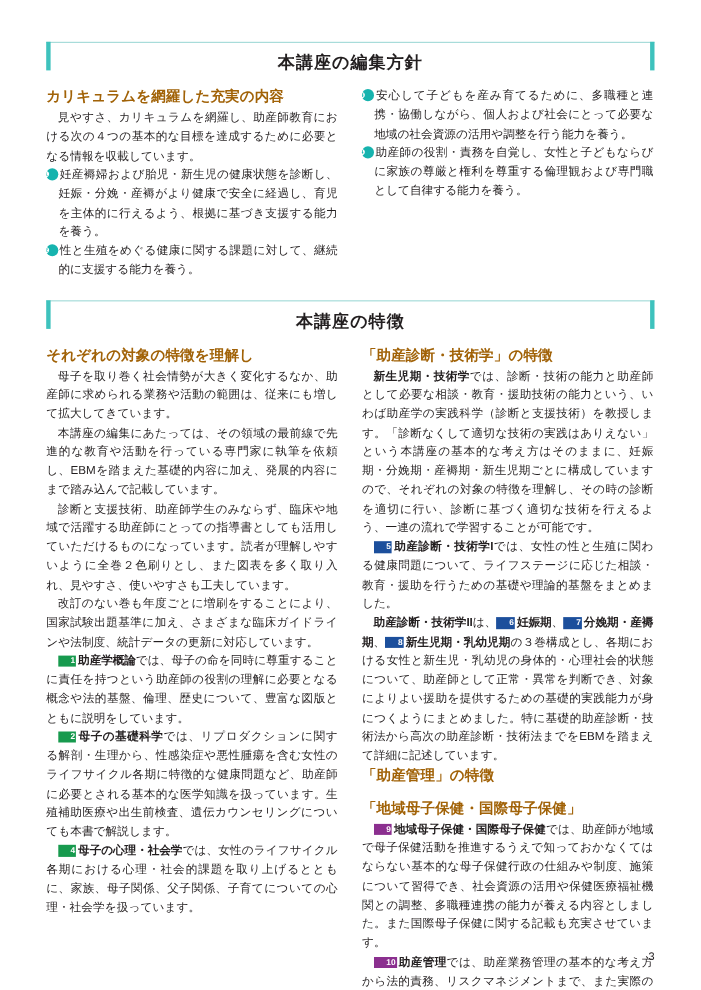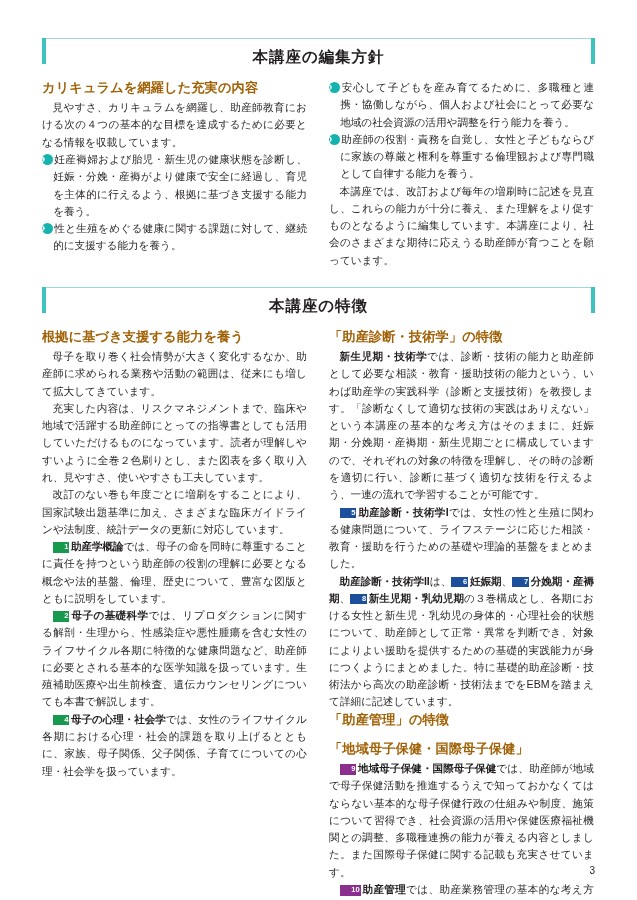--- a/index.html
+++ b/index.html
@@ -173,37 +173,37 @@
       </p>
     </div>
 
     <div class="col">
       <p class="num-item">
         <span class="circ">❸</span><span>安心して子どもを産み育てるために、多職種と連携・協働しながら、個人および社会にとって必要な地域の社会資源の活用や調整を行う能力を養う。</span>
       </p>
       <p class="num-item">
         <span class="circ">❹</span><span>助産師の役割・責務を自覚し、女性と子どもならびに家族の尊厳と権利を尊重する倫理観および専門職として自律する能力を養う。</span>
       </p>
-      <p class="para indent">本講座では、改訂および毎年の増刷時に記述を見直し、これらの能力が十分に養え、また理解をより促すものとなるように編集しています。本講座により、社会のさまざまな期待に応えうる助産師が育つことを願っています。</p>
     </div>
   </div>
 
   <div class="banner" style="margin-top:18px;">
     <div class="rule"></div>
     <div class="cap left"></div>
     <div class="cap right"></div>
     <div class="banner-title">本講座の特徴</div>
   </div>
 
   <div class="cols">
 
     <div class="col">
-      <h2 class="sub">根拠に基づき支援する能力を養う</h2>
+      <h2 class="sub">それぞれの対象の特徴を理解し</h2>
       <p class="para indent">母子を取り巻く社会情勢が大きく変化するなか、助産師に求められる業務や活動の範囲は、従来にも増して拡大してきています。</p>
-      <p class="para indent">充実した内容は、リスクマネジメントまで、臨床や地域で活躍する助産師にとっての指導書としても活用していただけるものになっています。読者が理解しやすいように全巻２色刷りとし、また図表を多く取り入れ、見やすさ、使いやすさも工夫しています。</p>
+      <p class="para indent">本講座の編集にあたっては、その領域の最前線で先進的な教育や活動を行っている専門家に執筆を依頼し、EBMを踏まえた基礎的内容に加え、発展的内容にまで踏み込んで記載しています。</p>
+      <p class="para indent">診断と支援技術、助産師学生のみならず、臨床や地域で活躍する助産師にとっての指導書としても活用していただけるものになっています。読者が理解しやすいように全巻２色刷りとし、また図表を多く取り入れ、見やすさ、使いやすさも工夫しています。</p>
       <p class="para indent">改訂のない巻も年度ごとに増刷をすることにより、国家試験出題基準に加え、さまざまな臨床ガイドラインや法制度、統計データの更新に対応しています。</p>
 
 
       <p class="para indent">
         <span class="sq green">1</span><span class="bold-title">助産学概論</span><span>では、母子の命を同時に尊重することに責任を持つという助産師の役割の理解に必要となる概念や法的基盤、倫理、歴史について、豊富な図版とともに説明をしています。</span>
       </p>
       <p class="para indent">
         <span class="sq green">2</span><span class="bold-title">母子の基礎科学</span><span>では、リプロダクションに関する解剖・生理から、性感染症や悪性腫瘍を含む女性のライフサイクル各期に特徴的な健康問題など、助産師に必要とされる基本的な医学知識を扱っています。生殖補助医療や出生前検査、遺伝カウンセリングについても本書で解説します。</span>
       </p>
       <p class="para indent">

